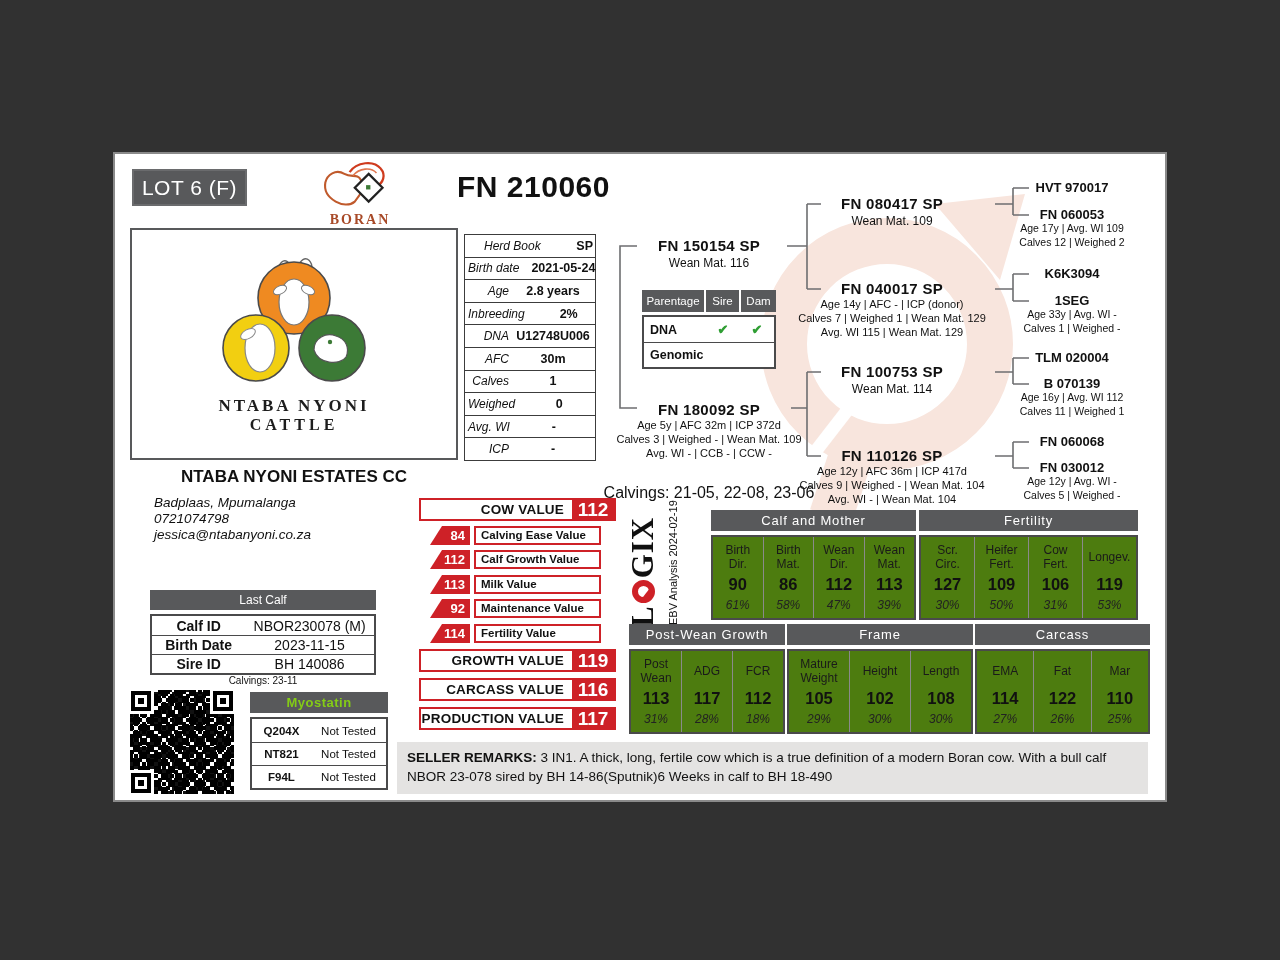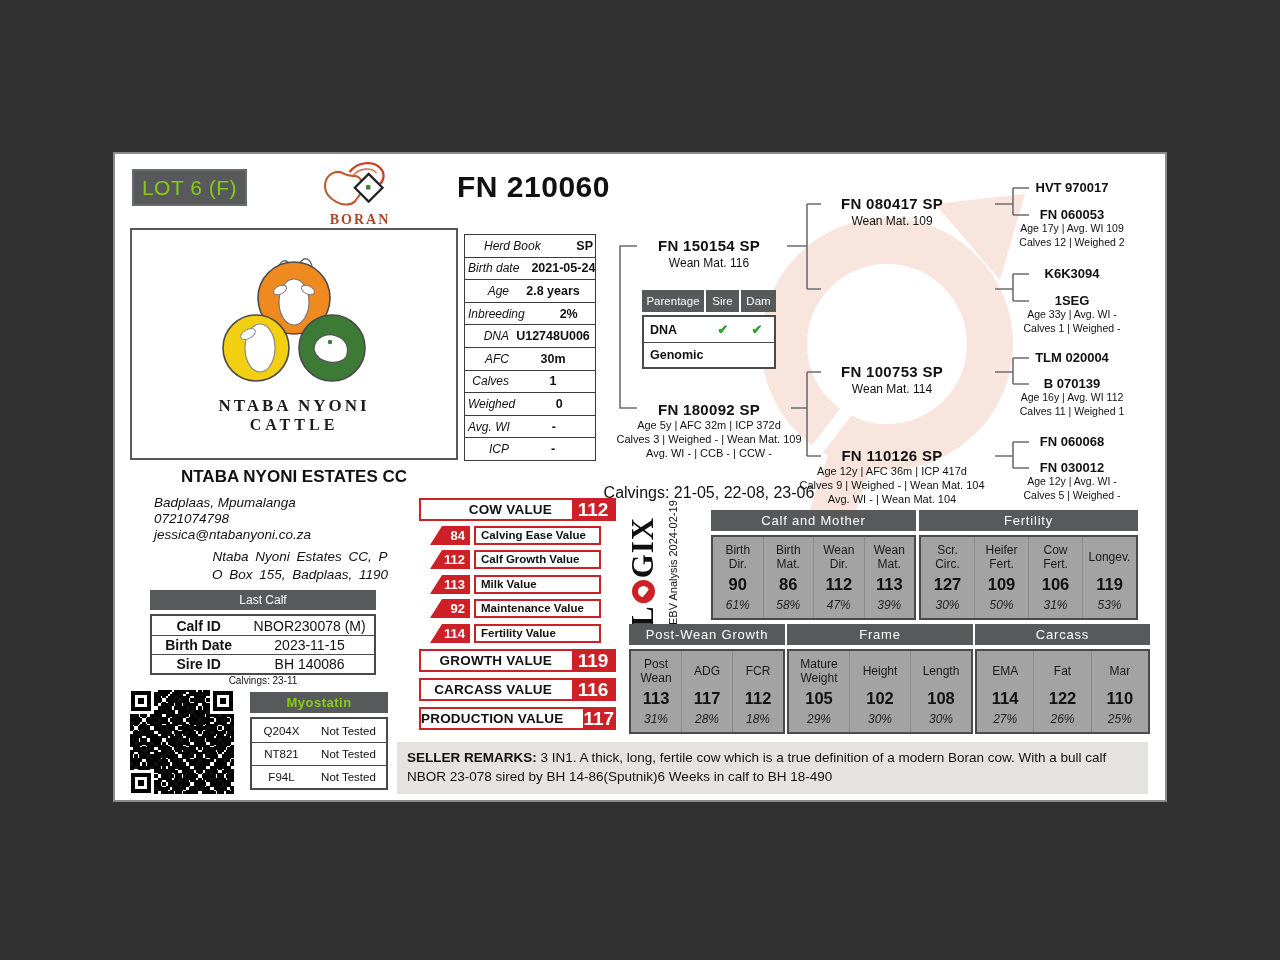--- a/index.html
+++ b/index.html
@@ -1,21 +1,21 @@
 <!DOCTYPE html>
 <html><head>
 <meta charset="utf-8">
 <style>
   html,body{margin:0;padding:0;background:#313131;font-family:"Liberation Sans",sans-serif;color:#111;}
   .page{position:relative;width:1280px;height:960px;background:#313131;overflow:hidden;}
   .card{position:absolute;left:113px;top:152px;width:1054px;height:650px;background:#fff;border:2px solid #8a8a8a;box-sizing:border-box;overflow:hidden;}
   .card *{box-sizing:border-box;}
 
   
-  .lot-badge{position:absolute;left:17px;top:15px;width:115px;height:37px;background:#58595b;border:2px solid #6a6b6d;color:#84cc16;font-size:21px;display:flex;align-items:center;justify-content:center;letter-spacing:.5px;}
+  .lot-badge{position:absolute;left:17px;top:15px;width:115px;height:37px;background:#58595b;border:2px solid #6a6b6d;color:#ffffff;font-size:21px;display:flex;align-items:center;justify-content:center;letter-spacing:.5px;}
   .animal-id{position:absolute;left:342px;top:16px;font-size:30px;font-weight:bold;letter-spacing:.5px;}
   .boran{position:absolute;left:193px;top:6px;width:104px;text-align:center;}
   .boran-text{font-family:"Liberation Serif",serif;font-weight:bold;font-size:14px;color:#a84a28;letter-spacing:2px;margin-top:-4px;}
 
   
   .photo{position:absolute;left:15px;top:74px;width:328px;height:232px;border:2px solid #58595b;display:flex;align-items:center;justify-content:center;background:#fff;}
   .farm-logo{text-align:center;}
   .fl1{font-family:"Liberation Serif",serif;font-weight:bold;font-size:17px;letter-spacing:3px;color:#1d1d1d;margin-top:2px;}
   .fl2{font-family:"Liberation Serif",serif;font-weight:bold;font-size:16px;letter-spacing:4px;color:#1d1d1d;}
 
@@ -68,39 +68,39 @@
       background-size:8px 8px,14px 14px,22px 22px;background-position:0 0,3px 6px,9px 2px;}
   .finder{position:absolute;width:20px;height:20px;border:4px solid #000;background:#fff;box-shadow:0 0 0 3px #fff;}
   .finder::after{content:"";position:absolute;inset:3px;background:#000;}
 
   
   .myo{position:absolute;left:135px;top:538px;width:138px;}
   .myo-head{background:#58595b;color:#84cc16;text-align:center;font-size:13px;font-weight:bold;height:21px;line-height:21px;letter-spacing:.5px;}
   .myo-body{border:2px solid #4a4a4b;margin-top:4px;background:#fff;}
   .myo-row{display:grid;grid-template-columns:44% 56%;height:23px;align-items:center;border-top:1px solid #4a4a4b;font-size:11.5px;}
   .myo-row:first-child{border-top:none;}
-  .myo-row .k{font-weight:normal;text-align:center;}
+  .myo-row .k{font-weight:bold;text-align:center;}
   .myo-row .v{text-align:center;}
 
   
   .vbanner{position:absolute;left:304px;width:197px;height:23px;border:2px solid #ce2127;background:#fff;display:flex;align-items:center;z-index:2;}
-  .vlabel{flex:1;text-align:right;font-weight:bold;font-size:13.5px;padding-right:20px;letter-spacing:.2px;white-space:nowrap;}
+  .vlabel{flex:1;text-align:right;font-weight:bold;font-size:13.5px;padding-right:8px;letter-spacing:.2px;white-space:nowrap;}
   .vnum{width:42px;align-self:stretch;background:#ce2127;color:#fff;font-weight:bold;font-size:19px;display:flex;align-items:center;justify-content:center;}
   .tbadge{position:absolute;left:315px;width:40px;height:19px;background:#ce2127;color:#fff;font-weight:bold;font-size:13px;text-align:right;padding-right:5px;line-height:19px;clip-path:polygon(30% 0,100% 0,100% 100%,0 100%);z-index:2;}
   .tlabel{position:absolute;left:359px;width:127px;height:19px;border:2px solid #ce2127;background:#fff;font-weight:bold;font-size:11.5px;line-height:15px;padding-left:5px;white-space:nowrap;z-index:2;}
 
   
   .logix{position:absolute;left:506px;top:473px;width:130px;height:44px;transform:rotate(-90deg);transform-origin:0 0;display:flex;align-items:center;z-index:2;font-family:"Liberation Serif",serif;font-weight:bold;font-size:31px;letter-spacing:1px;color:#101010;}
   .logix-o{display:inline-block;width:23px;height:23px;border:6px solid #ce2127;border-radius:50%;margin:0 2px;position:relative;}
   .logix-o::after{content:"";position:absolute;width:11px;height:6px;background:#ce2127;left:-4px;bottom:-2px;transform:rotate(38deg);}
   .ebvdate{position:absolute;left:552px;top:471px;width:128px;transform:rotate(-90deg);transform-origin:0 0;font-size:11px;z-index:2;white-space:nowrap;}
 
   
   .ebv-title{position:absolute;height:21px;background:#58595b;color:#fff;font-size:13px;letter-spacing:.8px;text-align:center;line-height:21px;z-index:2;}
-  .ebv-cells{position:absolute;display:flex;border:2px solid #4a4a4b;background:#a3a3a3;z-index:2;justify-content:space-between;}
+  .ebv-cells{position:absolute;display:flex;border:2px solid #4a4a4b;background:#4d7c0f;z-index:2;justify-content:space-between;}
   .ecell{flex:1;border-left:1px solid #8a8a8a;display:flex;flex-direction:column;align-items:center;padding-top:3px;}
   .ecell:first-child{border-left:none;}
   .eh{height:34px;display:flex;align-items:center;justify-content:center;text-align:center;font-size:12px;line-height:1.2;white-space:pre-line;color:#1a1a1a;}
   .ev{font-size:16.5px;font-weight:bold;margin-top:1px;}
   .ep{font-size:12px;font-style:italic;margin-top:4px;color:#222;}
 
   
   .remarks{position:absolute;left:282px;top:588px;width:751px;height:52px;background:#e4e3e2;padding:7px 10px;font-size:13.5px;line-height:1.4;z-index:2;}
 </style>
 </head>
@@ -253,20 +253,26 @@
     <div class="pline">Age 5y | AFC 32m | ICP 372d</div>
     <div class="pline">Calves 3 | Weighed - | Wean Mat. 109</div>
     <div class="pline">Avg. WI - | CCB - | CCW -</div>
     <div class="pcalvings">Calvings: 21-05, 22-08, 23-06</div>
   </div>
 
   <div class="pnode" style="left:652px;top:41px;width:250px">
     <div class="pid">FN 080417 SP</div>
     <div class="psub">Wean Mat. 109</div>
   </div>
+  <div class="pnode" style="left:652px;top:126px;width:250px">
+    <div class="pid">FN 040017 SP</div>
+    <div class="pline">Age 14y | AFC - | ICP (donor)</div>
+    <div class="pline">Calves 7 | Weighed 1 | Wean Mat. 129</div>
+    <div class="pline">Avg. WI 115 | Wean Mat. 129</div>
+  </div>
   <div class="pnode" style="left:652px;top:209px;width:250px">
     <div class="pid">FN 100753 SP</div>
     <div class="psub">Wean Mat. 114</div>
   </div>
   <div class="pnode" style="left:652px;top:293px;width:250px">
     <div class="pid">FN 110126 SP</div>
     <div class="pline">Age 12y | AFC 36m | ICP 417d</div>
     <div class="pline">Calves 9 | Weighed - | Wean Mat. 104</div>
     <div class="pline">Avg. WI - | Wean Mat. 104</div>
   </div>
@@ -301,24 +307,20 @@
   <div class="pnode" style="left:872px;top:306px;width:170px">
     <div class="pidSm">FN 030012</div>
     <div class="plineSm">Age 12y | Avg. WI -</div>
     <div class="plineSm">Calves 5 | Weighed -</div>
   </div>
 
   <div class="owner-name">NTABA NYONI ESTATES CC</div>
   <div class="owner-line" style="top:341px">Badplaas, Mpumalanga</div>
   <div class="owner-line" style="top:357px">0721074798</div>
   <div class="owner-line" style="top:373px">jessica@ntabanyoni.co.za</div>
-  <div class="owner-addr">
-    <div>Ntaba Nyoni Estates CC, P</div>
-    <div>O Box 155, Badplaas, 1190</div>
-  </div>
 
   <div class="lc">
     <div class="lc-head">Last Calf</div>
     <div class="lc-body">
       <div class="lc-row">
             <div class="k">Calf ID</div>
             <div class="v">NBOR230078 (M)</div>
           </div>
       <div class="lc-row">
             <div class="k">Birth Date</div>

